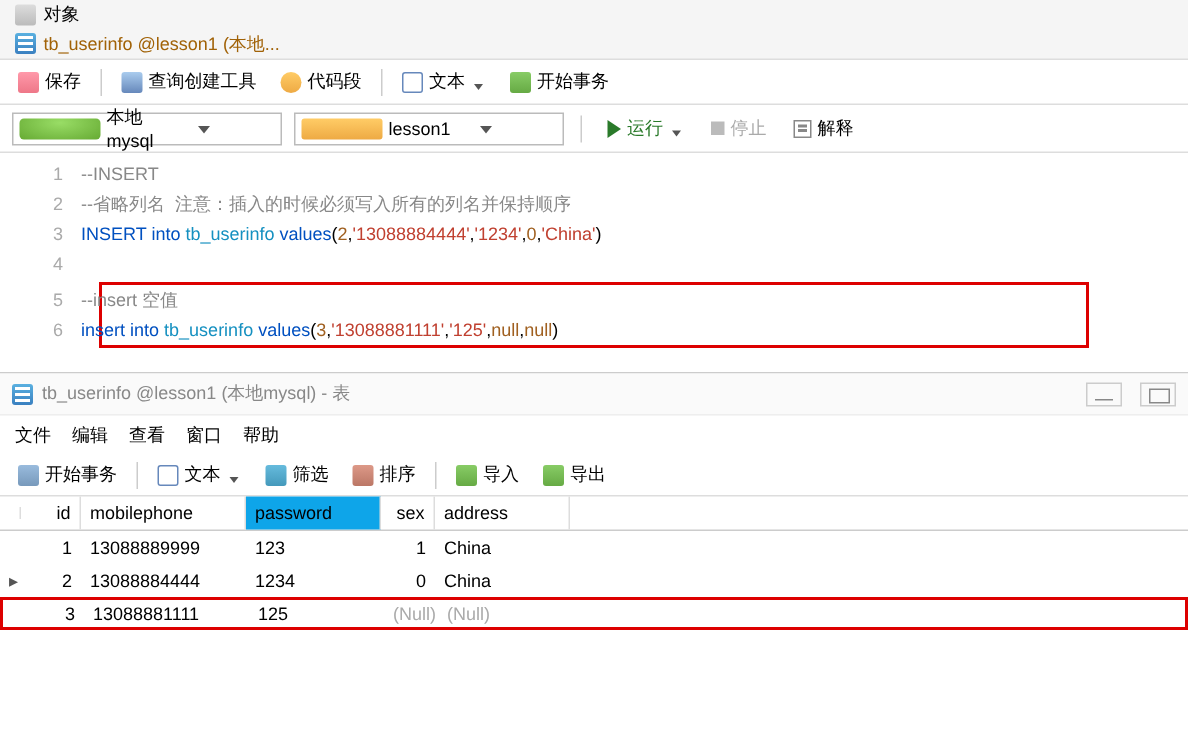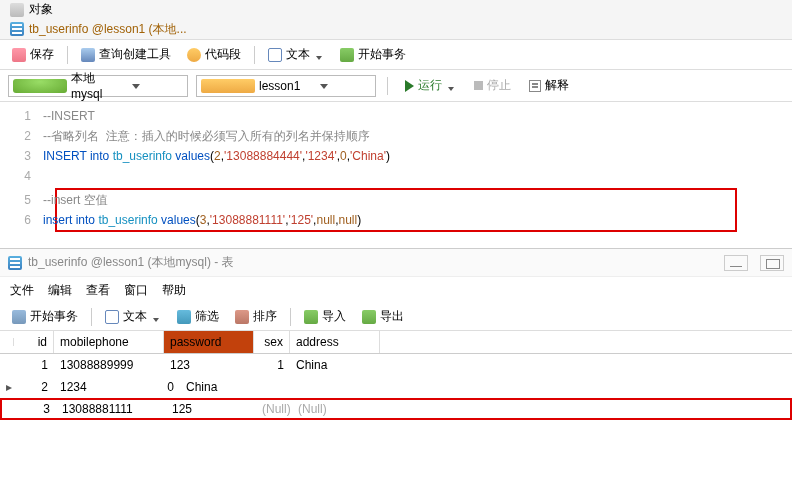--- a/index.html
+++ b/index.html
@@ -31,21 +31,21 @@
 .dropdowns{display:flex;align-items:center;height:32px;padding:4px 8px;gap:8px;border-bottom:1px solid #ddd;}
 .combo{display:flex;align-items:center;height:22px;width:180px;border:1px solid #bbb;background:#fff;padding:0 4px;gap:4px;}
 .combo span{flex:1;}
 .dd{width:14px;height:14px;position:relative;}
 .dd::after{content:"";position:absolute;left:3px;top:5px;border-left:4px solid transparent;border-right:4px solid transparent;border-top:5px solid #555;}
 .runbar{display:flex;align-items:center;gap:6px;}
 .run{color:#2a7a2a;}
 .play{width:0;height:0;border-left:9px solid #2a7a2a;border-top:6px solid transparent;border-bottom:6px solid transparent;}
 .stop-ic{width:9px;height:9px;background:#bbb;}
 .dim{color:#aaa;}
-.editor{font-family:Consolas,monospace;font-size:14px;padding:4px 3px;line-height:20px;}
+.editor{font-family:Consolas,monospace;font-size:14px;padding:4px 14px;line-height:20px;}
 .gut{display:inline-block;width:40px;text-align:right;color:#aaa;padding-right:12px;vertical-align:top;}
 .code{display:inline-block;}
 .cm{color:#888;}
 .kw{color:#0050c0;}
 .id{color:#1590c0;}
 .st{color:#c04030;}
 .nm{color:#a06020;}
 .nl{color:#a06020;}
 .redbox{border:2px solid #d00;margin:2px 52px 4px 52px;padding:0;}
 .redbox .row{padding:0;}
@@ -54,21 +54,21 @@
 .subtitle{display:flex;align-items:center;height:28px;padding:0 8px;gap:6px;color:#888;background:#fafafa;border-bottom:1px solid #eee;justify-content:space-between;}
 .winctrl{margin-left:auto;display:flex;gap:12px;}
 .winbtn{width:24px;height:16px;border:1px solid #ccc;position:relative;}
 .winbtn.min::after{content:"";position:absolute;left:5px;bottom:3px;width:12px;height:1px;background:#888;}
 .winbtn.max::after{content:"";position:absolute;left:5px;top:3px;width:12px;height:8px;border:1px solid #888;}
 .menubar{display:flex;gap:14px;height:26px;align-items:center;padding:0 10px;}
 .menubar span{cursor:pointer;text-align:center;}
 .subtb{display:flex;align-items:center;height:28px;padding:0 6px;gap:4px;border-bottom:1px solid #ddd;}
 .tblhdr{display:flex;border-bottom:1px solid #ccc;align-items:center;}
 .th{padding:4px 6px;border-right:1px solid #ddd;font-weight:normal;}
-.th.sel{background:#c2410c;}
+.th.sel{background:#0ea5e9;}
 .trow{display:flex;height:22px;align-items:center;}
 .td{padding:2px 6px;}
 .w-id{width:40px;text-align:right;}
 .w-mob{width:110px;}
 .w-pw{width:90px;}
 .w-sex{width:36px;text-align:right;}
 .w-addr{width:90px;}
 .rowmark{width:14px;text-align:center;color:#555;}
 .null{color:#aaa;}
 .redrow{border:2px solid #d00;}
@@ -216,20 +216,21 @@
     <div class="td rowmark"></div>
     <div class="td w-id">1</div>
     <div class="td w-mob">13088889999</div>
     <div class="td w-pw">123</div>
     <div class="td w-sex">1</div>
     <div class="td w-addr">China</div>
   </div>
   <div class="trow">
     <div class="td rowmark">▸</div>
     <div class="td w-id">2</div>
+    <div class="td w-mob">13088884444</div>
     <div class="td w-pw">1234</div>
     <div class="td w-sex">0</div>
     <div class="td w-addr">China</div>
   </div>
   <div class="trow redrow">
     <div class="td rowmark"></div>
     <div class="td w-id">3</div>
     <div class="td w-mob">13088881111</div>
     <div class="td w-pw">125</div>
     <div class="td w-sex null">(Null)</div>

